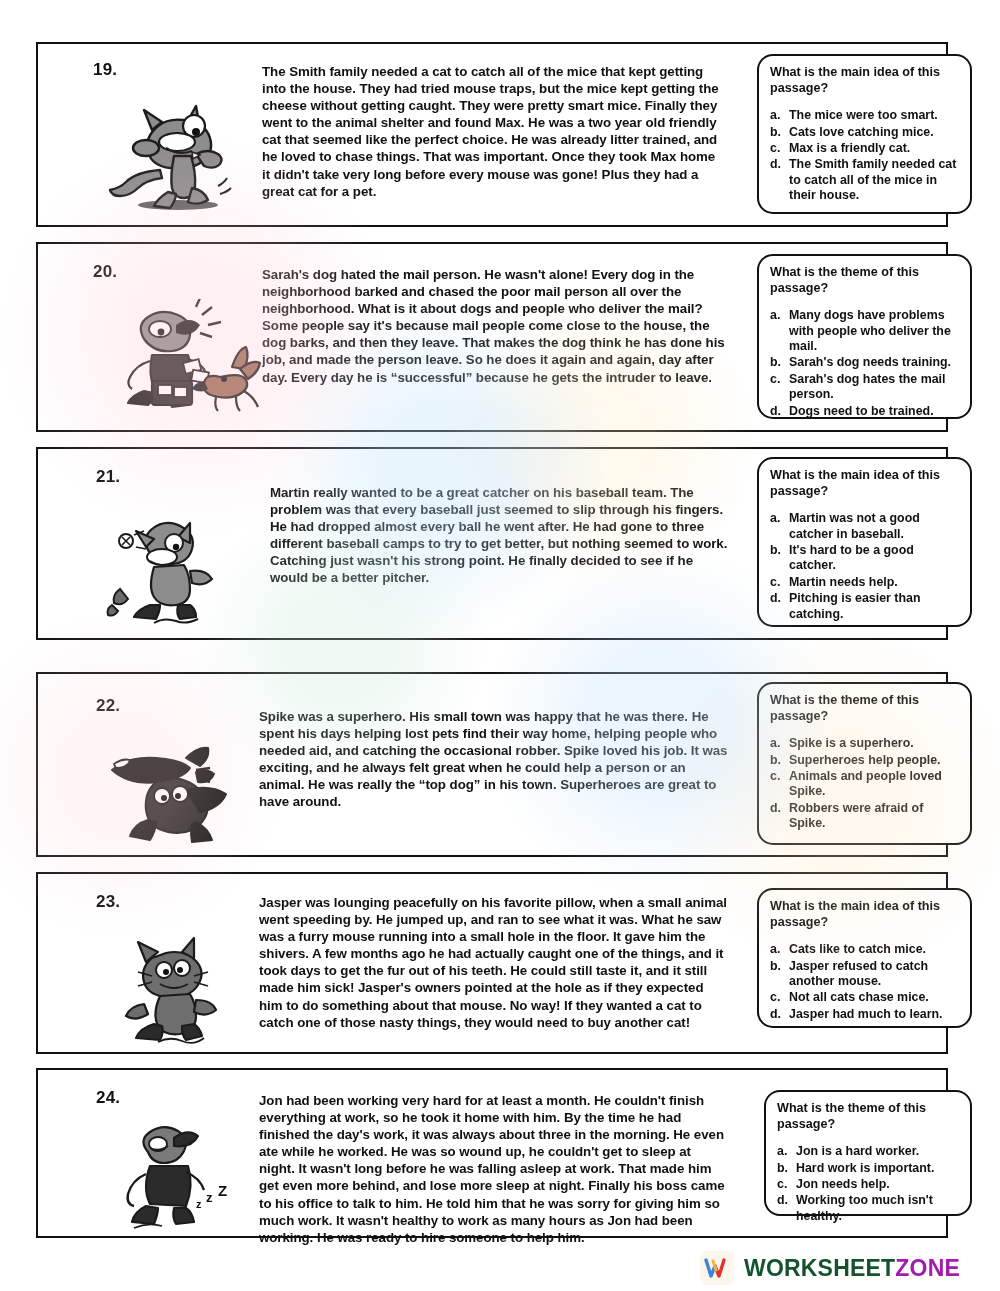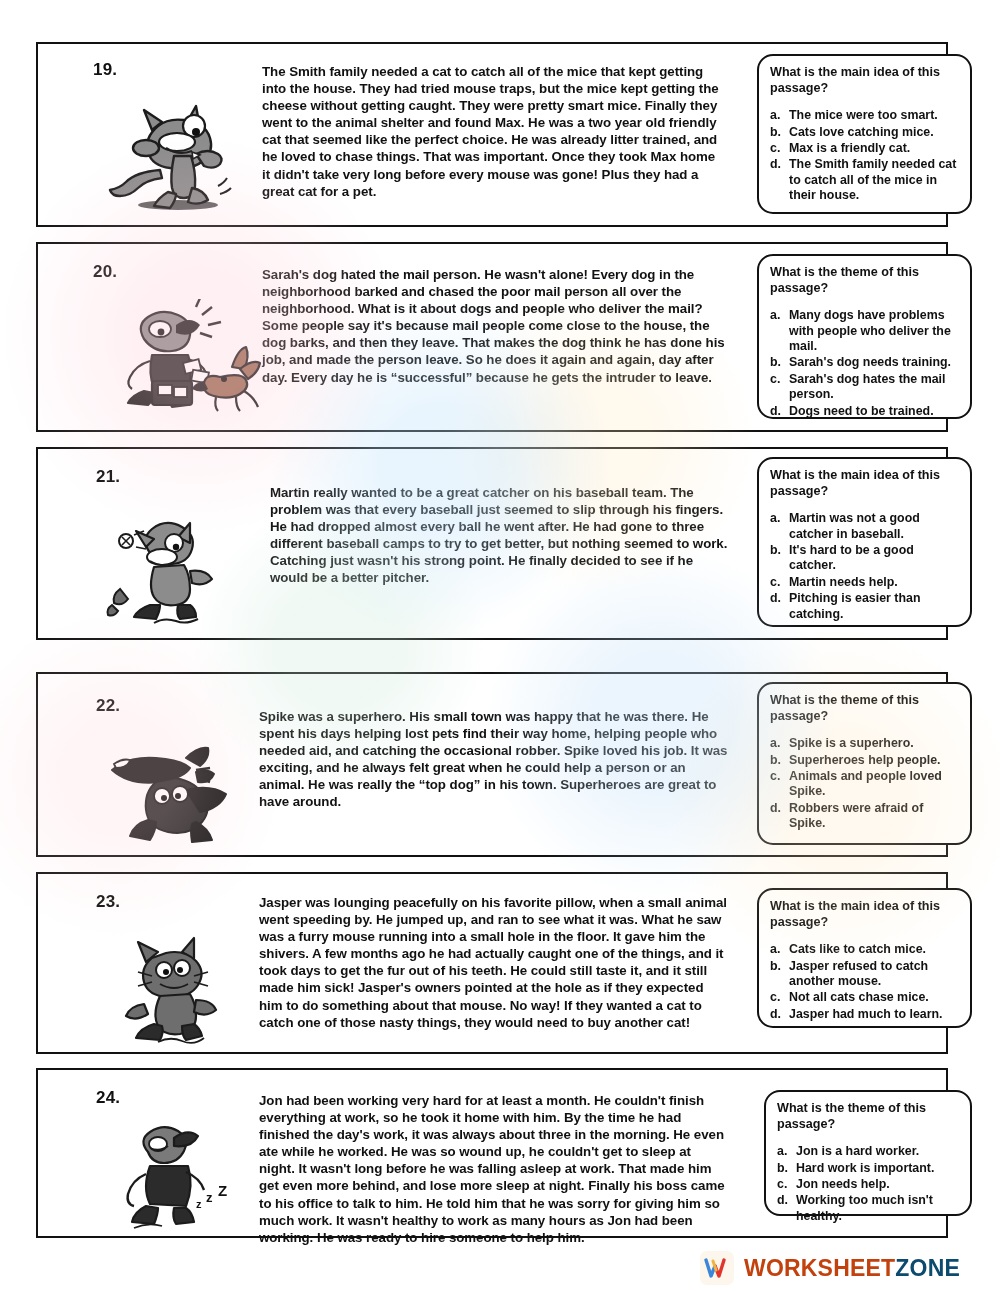--- a/index.html
+++ b/index.html
@@ -125,22 +125,22 @@
     align-items: center;
     justify-content: center;
   }
   .logo-text {
     font-size: 23px;
     font-weight: 700;
     letter-spacing: .2px;
     white-space: nowrap;
     font-family: "Liberation Sans", sans-serif;
   }
-  .logo-text .w1 { color: #c2410c; }
-  .logo-text .w2 { color: #0c4a6e; }
+  .logo-text .w1 { color: #14532d; }
+  .logo-text .w2 { color: #a21caf; }
 </style>
 </head>
 <body>
 
 <div class="page-wash"></div>
 
 <div class="sheet">
 
   <div class="item" style="top:42px; height:185px;">
     <div class="item-num" style="left:55px; top:16px;">19.</div>

